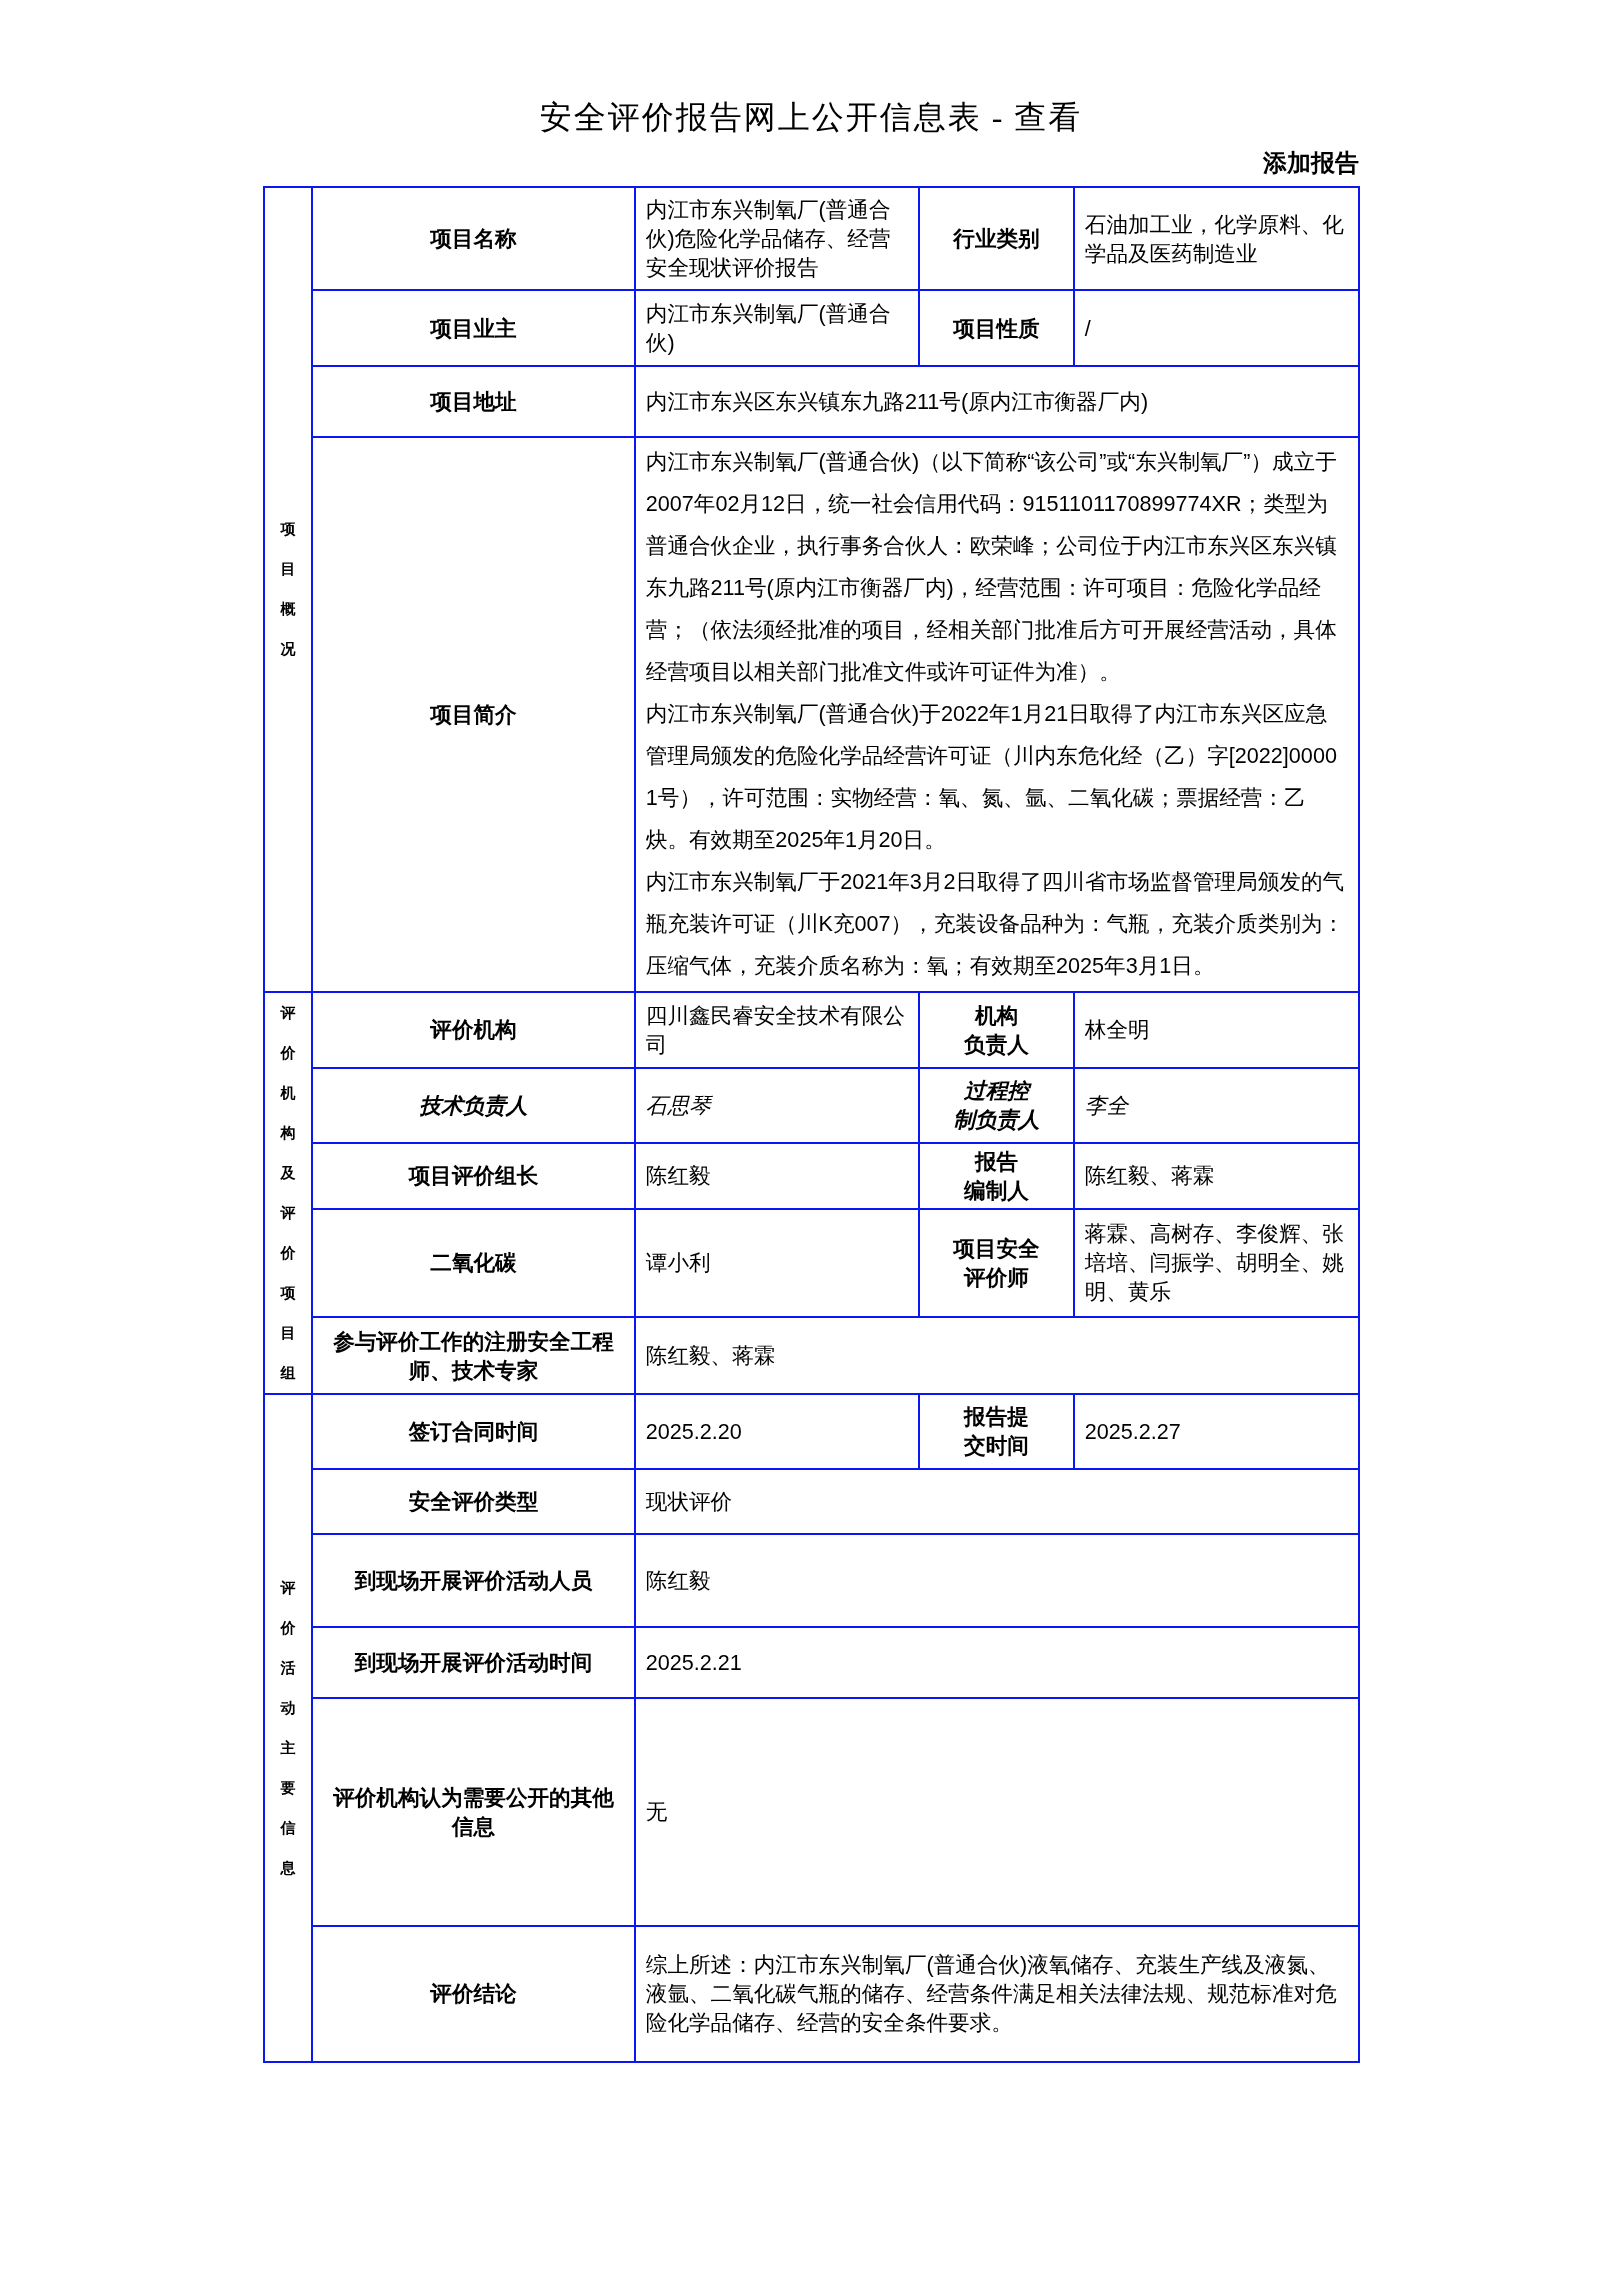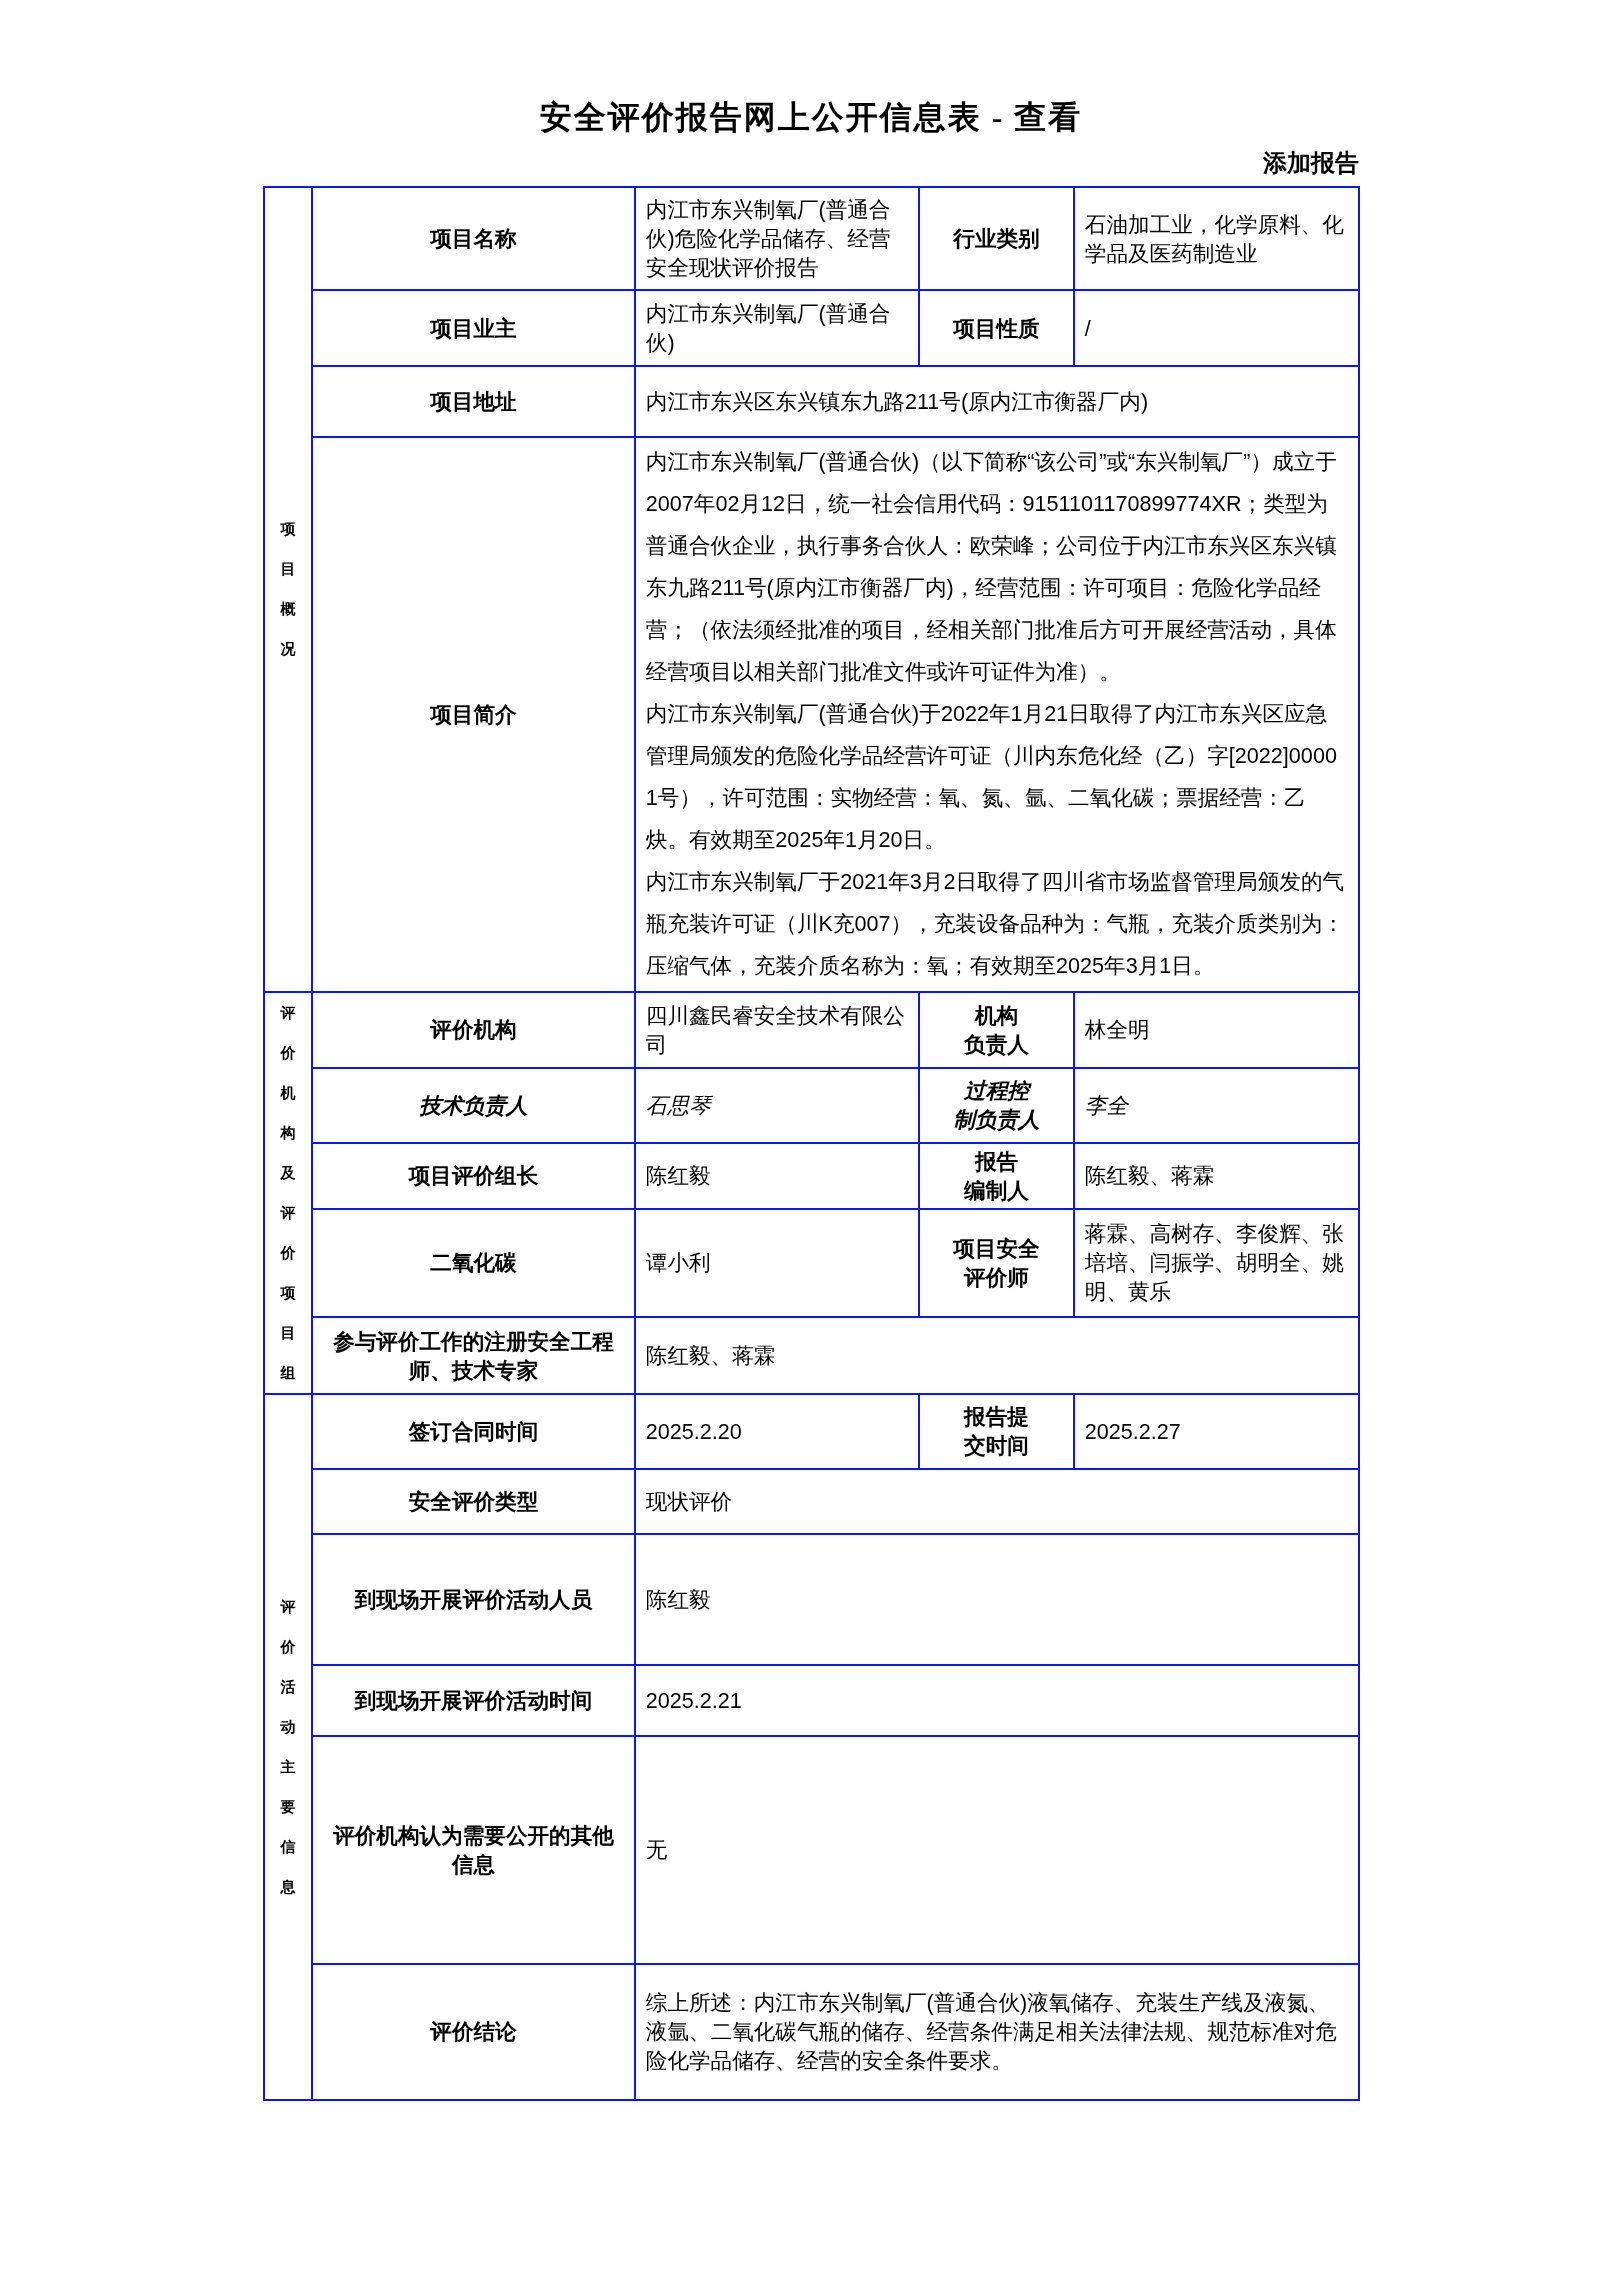--- a/index.html
+++ b/index.html
@@ -9,21 +9,21 @@
   }
   html,body{margin:0;padding:0;}
   body{
     width:1620px;height:2293px;position:relative;
     background:#ffffff;color:var(--ink);
     font-family:"Liberation Sans", sans-serif;
   }
   .page-title{
     position:absolute;left:263px;top:96px;width:1096px;margin:0;
     text-align:center;font-family:"Liberation Serif", serif;
-    font-size:32px;font-weight:bold;letter-spacing:2px;
+    font-size:32px;font-weight:normal;letter-spacing:2px;
   }
   .toolbar{
     position:absolute;left:263px;top:147px;width:1096px;
     text-align:right;
   }
   .add-report{
     display:inline-block;font-size:24px;font-weight:bold;cursor:pointer;
   }
   table.info-table{
     position:absolute;left:263px;top:186px;
@@ -51,21 +51,21 @@
   td.val-top{vertical-align:top;line-height:42px;padding-top:3px;}
   td.sec{text-align:center;vertical-align:middle;padding:0;}
   .sec-inner{
     display:inline-block;width:25.5px;line-height:40px;
     font-weight:bold;font-size:15px;word-break:break-all;text-align:center;
   }
   
   tr.r1{height:103px;} tr.r2{height:76px;}  tr.r3{height:71px;}
   tr.r4{height:439px;} tr.r5{height:74px;}  tr.r6{height:74px;font-style:italic;}
   tr.r7{height:55px;}  tr.r8{height:106px;} tr.r9{height:75px;}
-  tr.r10{height:75px;} tr.r11{height:65px;} tr.r12{height:131px;}
+  tr.r10{height:75px;} tr.r11{height:65px;} tr.r12{height:93px;}
   tr.r13{height:71px;} tr.r14{height:228px;} tr.r15{height:136px;}
 </style>
 </head>
 <body>
 
 <h1 class="page-title">安全评价报告网上公开信息表 - 查看</h1>
 
 <div class="toolbar">
   <span class="add-report">添加报告</span>
 </div>

